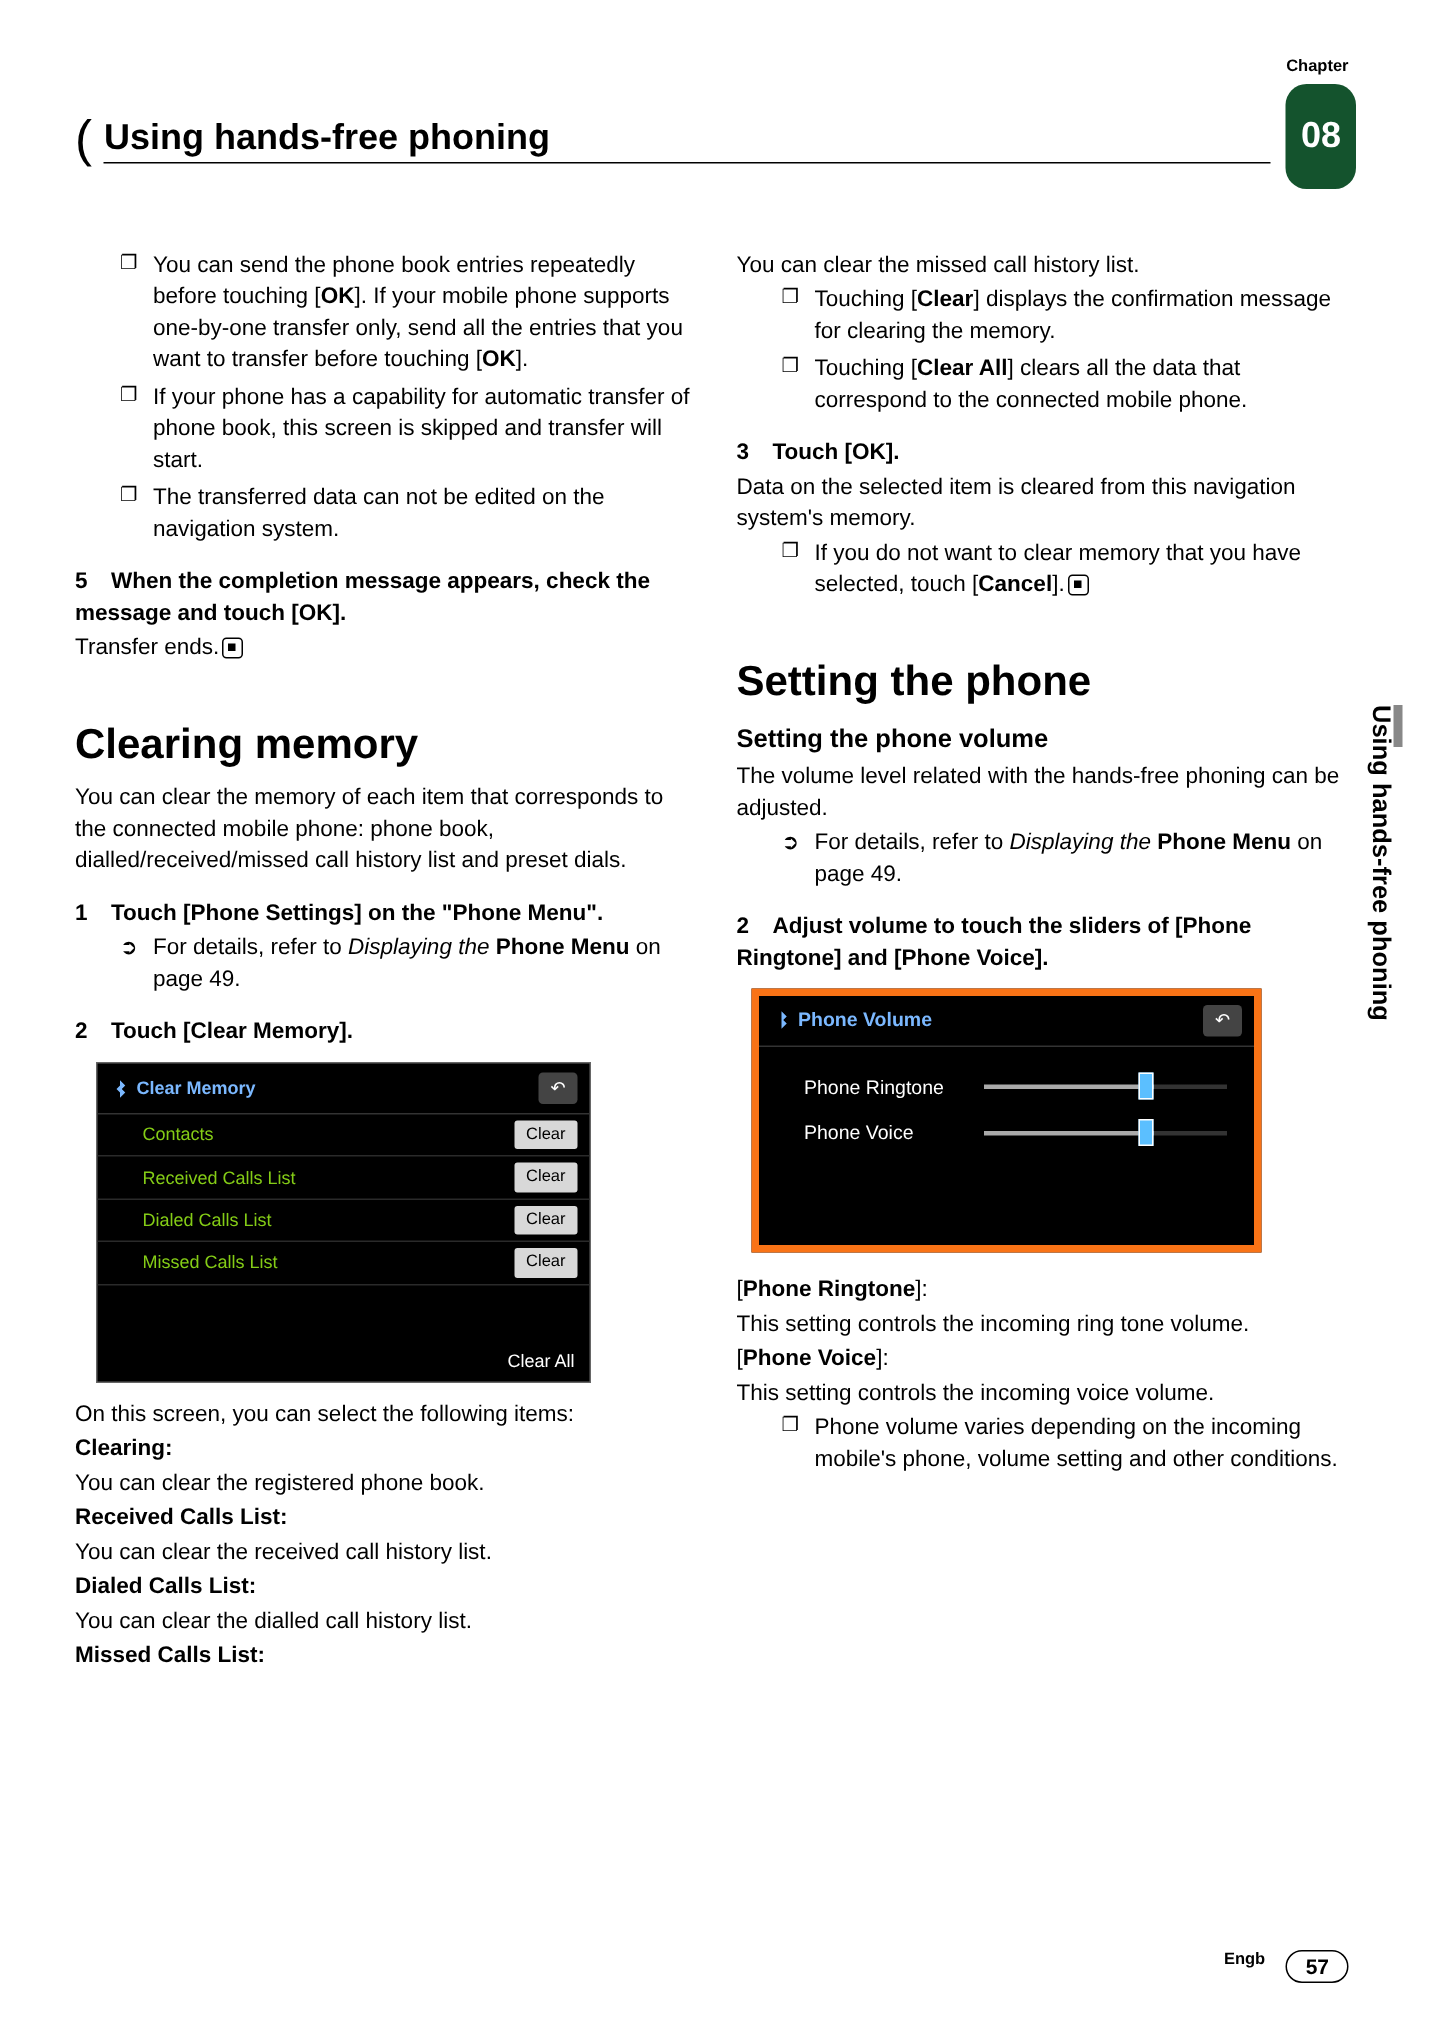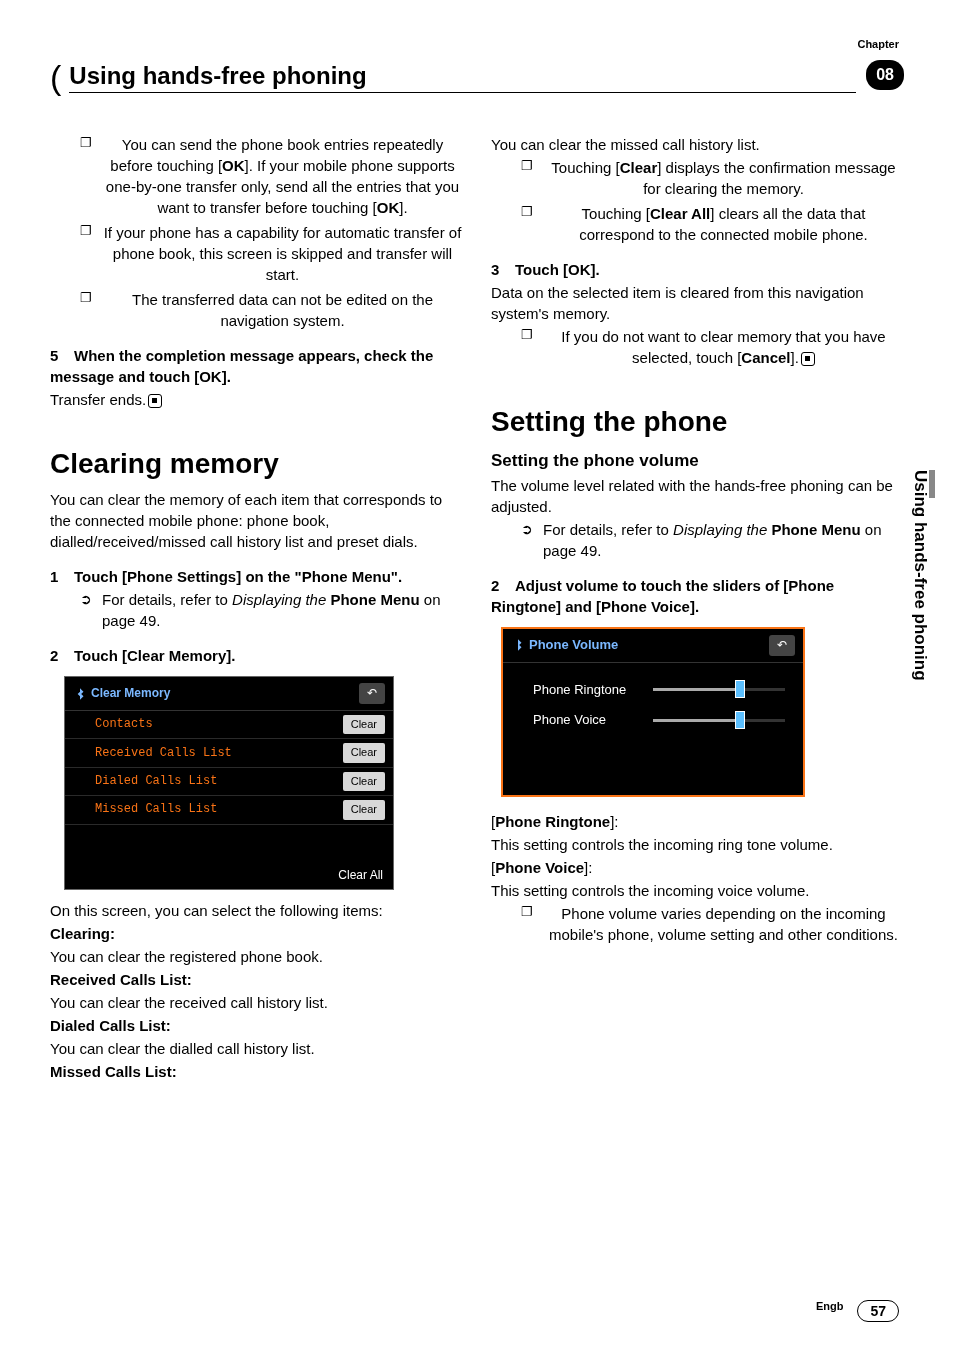--- a/index.html
+++ b/index.html
@@ -36,42 +36,42 @@
     }
     .header-title {
       font-size: 24px;
       font-weight: 900;
       margin-left: 8px;
       border-bottom: 1px solid #000;
       flex: 1;
       padding-bottom: 2px;
     }
     .chapter-badge {
-      background: #000000;
-      color: #fff;
-      font-size: 16px;
+      background: #14532d;
+      color: #fff;
+      font-size: 24px;
       font-weight: 900;
-      padding: 6px 10px;
+      padding: 21px 10px;
       border-radius: 14px;
       margin-left: 10px;
       margin-top: -4px;
     }
     .columns {
       display: flex;
       gap: 28px;
       margin-top: 40px;
     }
     .col {
       width: 50%;
       font-size: 15px;
       line-height: 1.4;
     }
     .col p { margin-bottom: 2px; }
     .bullet-list { list-style: none; margin-left: 32px; }
-    .bullet-list li { position: relative; padding-left: 20px; margin-bottom: 4px; text-align: center; }
+    .bullet-list li { position: relative; padding-left: 20px; margin-bottom: 4px; }
     .bullet-list li::before {
       content: "❐";
       position: absolute;
       left: -2px;
       top: 0;
       font-size: 13px;
     }
     .arrow-list { list-style: none; margin-left: 32px; }
     .arrow-list li { position: relative; padding-left: 20px; margin-bottom: 4px; }
     .arrow-list li::before {
@@ -132,40 +132,40 @@
       width: 14px;
       height: 14px;
       margin-right: 4px;
     }
     .screenshot-row {
       display: flex;
       align-items: center;
       padding: 4px 8px;
       border-bottom: 1px solid #2a2a2a;
     }
-    .screenshot-row .label { flex: 1; padding-left: 22px; color: #f97316; font-family: Liberation Mono, monospace; }
+    .screenshot-row .label { flex: 1; padding-left: 22px; color: #84cc16; }
     .screenshot-row .clear-btn {
       background: #d8d8d8;
       color: #000;
       padding: 2px 8px;
       font-size: 11px;
       border-radius: 2px;
     }
     .screenshot-footer {
       text-align: right;
       padding: 6px 10px;
       font-size: 12px;
       color: #fff;
     }
     .screenshot2 {
       background: #000;
       color: #fff;
-      width: 304px;
+      width: 340px;
       margin: 10px 0 14px 10px;
-      border: 2px solid #f97316;
+      border: 5px solid #f97316;
       font-size: 13px;
     }
     .slider-row {
       display: flex;
       align-items: center;
       padding: 6px 10px 6px 30px;
     }
     .slider-row .sl-label { width: 120px; color: #fff; }
     .slider-track {
       flex: 1;

